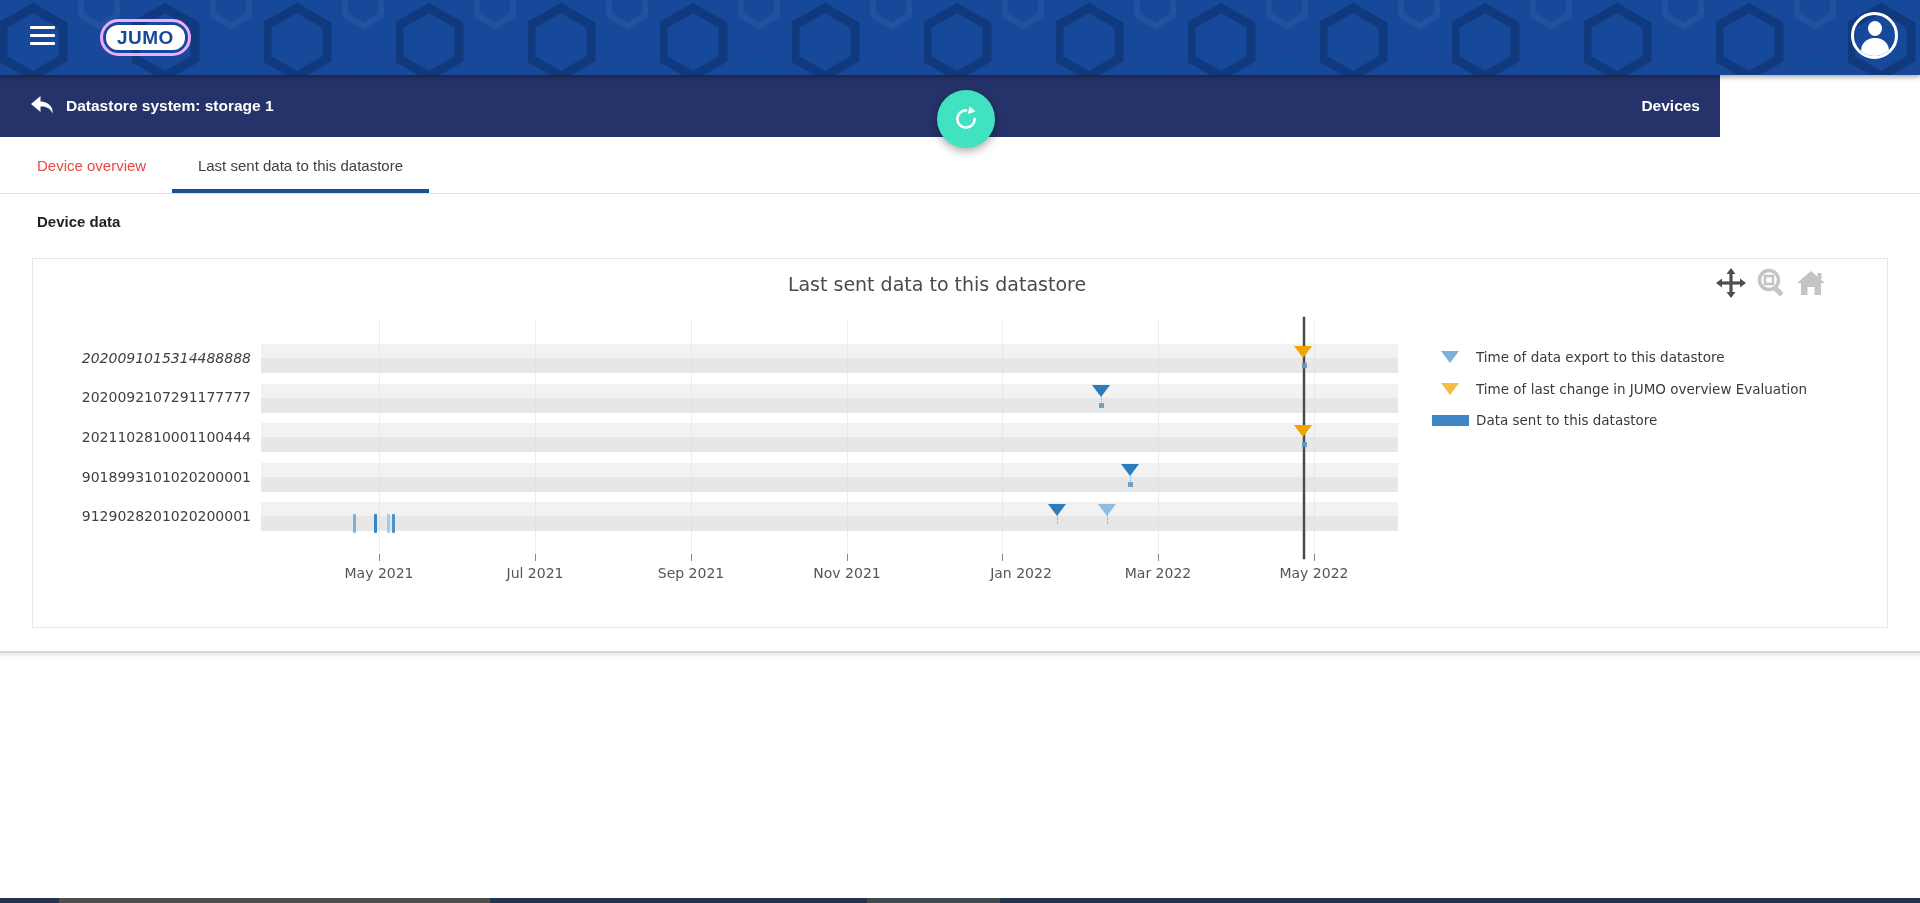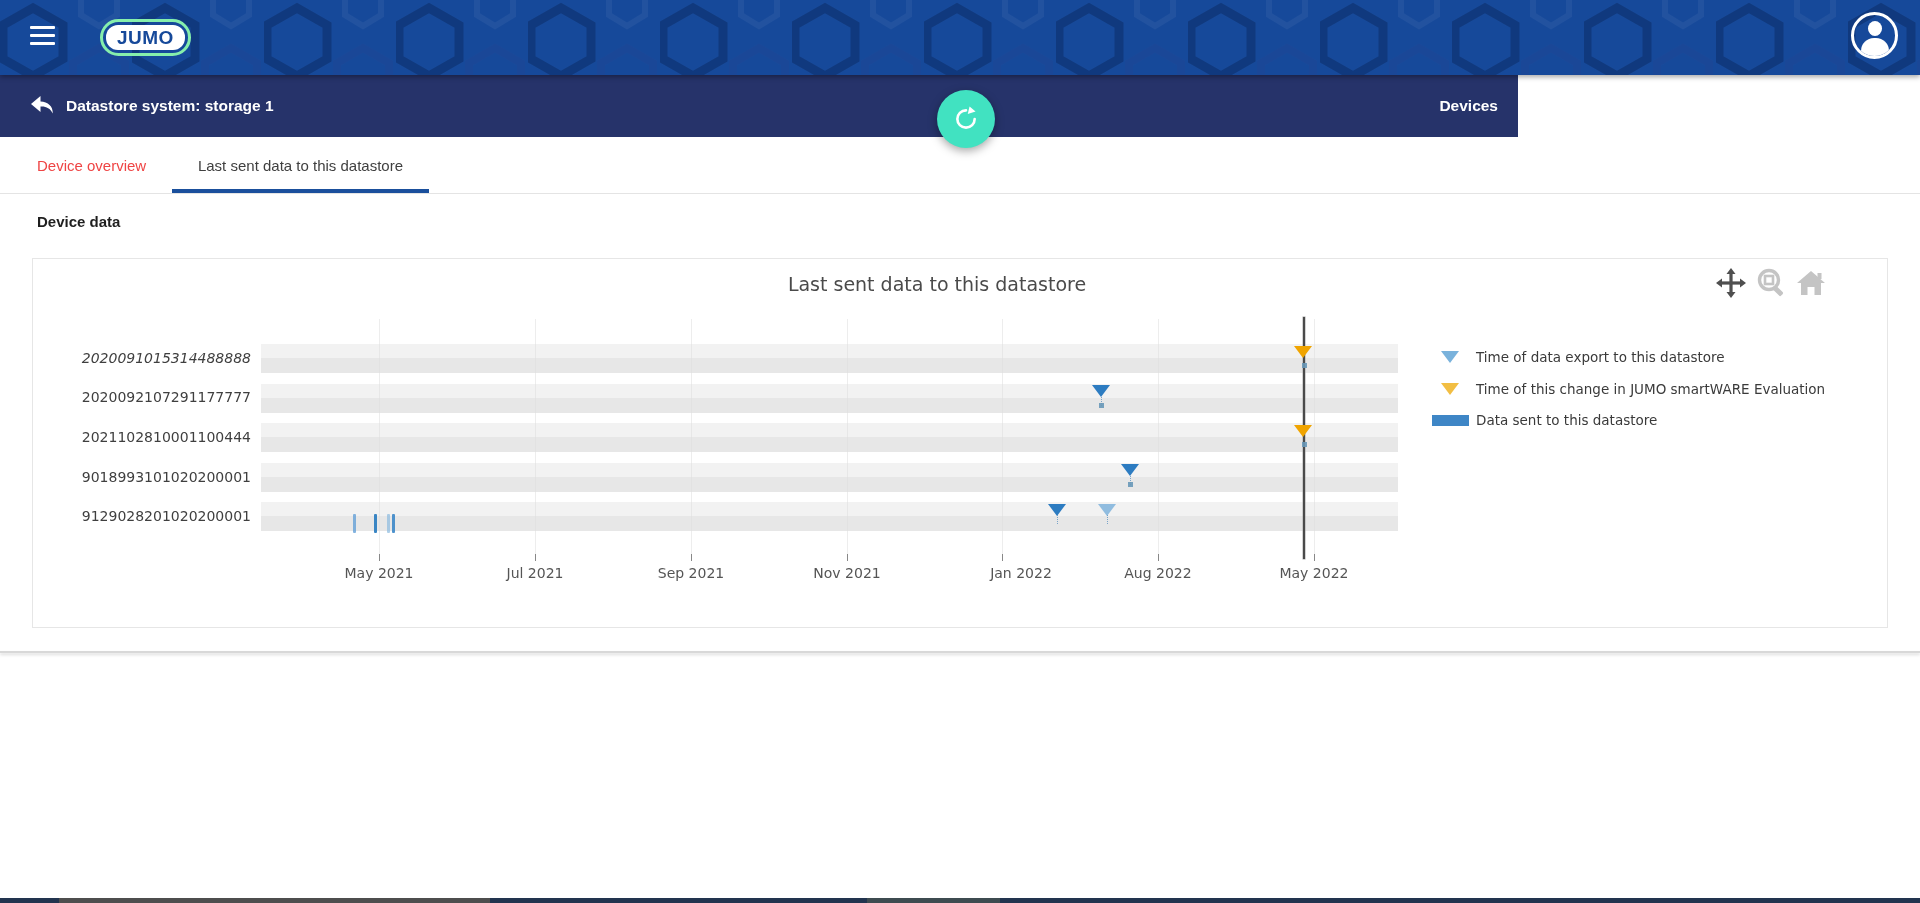--- a/index.html
+++ b/index.html
@@ -15,40 +15,40 @@
   .header1 {
     position:absolute; left:0; top:0; width:1920px; height:75px;
     background:#16499a; z-index:30;
     box-shadow:0 2px 5px rgba(0,0,0,0.35);
   }
   .hexbg { position:absolute; left:0; top:0; pointer-events:none; }
   .hamburger { position:absolute; left:30px; top:26px; width:25px; height:22px; cursor:pointer; }
   .hamburger span { display:block; height:3px; background:#fff; margin-bottom:5px; border-radius:1px; }
   .logo-outer {
     position:absolute; left:100px; top:19px; height:37px;
-    border:3px solid #86efac; border-radius:20px; padding:3px; display:flex; align-items:flex-end;
+    border:3px solid #f0abfc; border-radius:20px; padding:3px; display:flex; align-items:flex-end;
   }
   .logo-inner {
     background:#fff; border-radius:12px; height:25px; padding:0 11px;
     display:flex; align-items:center;
     color:#16499a; font-weight:bold; font-size:19px; letter-spacing:0.5px;
   }
   .brand {
     position:absolute; left:192px; top:22px;
     color:#fff; font-size:24px; font-style:italic; font-weight:500; letter-spacing:0.3px;
   }
   .avatar {
     position:absolute; right:22px; top:12px; width:47px; height:47px;
     border:3px solid #fff; border-radius:50%; overflow:hidden; cursor:pointer;
   }
   .avatar .head { position:absolute; left:13.5px; top:6px; width:14px; height:15px; background:#fff; border-radius:50%; }
   .avatar .body { position:absolute; left:6.5px; top:23px; width:28px; height:22px; background:#fff; border-radius:13px 13px 0 0; }
   
   .header2 {
-    position:absolute; left:0; top:75px; width:1518px; height:62px;
+    position:absolute; left:0; top:75px; width:1720px; height:62px;
     background:#26336a; z-index:20;
   }
   .back-btn { position:absolute; left:30px; top:20px; width:24px; height:22px; cursor:pointer; }
   .sub-title { position:absolute; left:66px; top:22px; color:#fff; font-weight:bold; font-size:15.5px; }
   .devices-link { position:absolute; right:20px; top:22px; color:#fff; font-weight:bold; font-size:15.5px; cursor:pointer; }
   .fab {
     position:absolute; left:937px; top:90px; width:58px; height:58px; border-radius:50%;
     background:#41e2c1; z-index:40; cursor:pointer;
     display:flex; align-items:center; justify-content:center;
     box-shadow:0 3px 10px rgba(0,0,0,0.35);
@@ -218,21 +218,21 @@
       <div class="xtick" style="left: 430.013px;"></div>
       <div class="xlabel" style="left: 375.013px;">Sep 2021</div>
       <div class="gridline" style="left: 586.01px;"></div>
       <div class="xtick" style="left: 586.01px;"></div>
       <div class="xlabel" style="left: 531.01px;">Nov 2021</div>
       <div class="gridline" style="left: 741.097px;"></div>
       <div class="xtick" style="left: 741.097px;"></div>
       <div class="xlabel" style="left: 705px;">Jan 2022</div>
       <div class="gridline" style="left: 896.979px;"></div>
       <div class="xtick" style="left: 896.979px;"></div>
-      <div class="xlabel" style="left: 841.979px;">Aug 2022</div>
+      <div class="xlabel" style="left: 841.979px;">Mar 2022</div>
       <div class="gridline" style="left: 1052.98px;"></div>
       <div class="xtick" style="left: 1052.98px;"></div>
       <div class="xlabel" style="left: 997.976px;">May 2022</div>
       <div class="now-line" style="left: 1042.06px;"></div>
       <div class="tri" style="left: 1033.06px; top: 26.5px; border-top: 12px solid rgb(240, 164, 0); opacity: 1;"></div>
       <div class="sq" style="left: 1040.58px; top: 44px; background: rgb(104, 152, 184); opacity: 0.9;"></div>
       <div class="tri" style="left: 831.016px; top: 66px; border-top: 12px solid rgb(45, 124, 193); opacity: 1;"></div>
       <div class="connector" style="left: 840.016px; top: 77.5px; height: 9px;"></div>
       <div class="sq" style="left: 837.516px; top: 83.5px; background: rgb(104, 152, 184); opacity: 0.9;"></div>
       <div class="tri" style="left: 1033.06px; top: 105.5px; border-top: 12px solid rgb(240, 164, 0); opacity: 1;"></div>
@@ -254,21 +254,21 @@
     <div class="legend-row" style="top:0px">
       <div class="legend-swatch">
           <div class="legend-tri" id="lg-sw-0" style="border-top-color: rgb(121, 178, 220);"></div>
         </div>
       <div class="legend-label">Time of data export to this datastore</div>
     </div>
     <div class="legend-row" style="top:32px">
       <div class="legend-swatch">
           <div class="legend-tri" id="lg-sw-1" style="border-top-color: rgb(242, 190, 67);"></div>
         </div>
-      <div class="legend-label">Time of this change in JUMO smartWARE Evaluation</div>
+      <div class="legend-label">Time of last change in JUMO overview Evaluation</div>
     </div>
     <div class="legend-row" style="top:63px">
       <div class="legend-swatch">
           <div class="legend-rect" id="lg-sw-2" style="background: rgb(62, 134, 198);"></div>
         </div>
       <div class="legend-label">Data sent to this datastore</div>
     </div>
   </div>
 </div>
 

